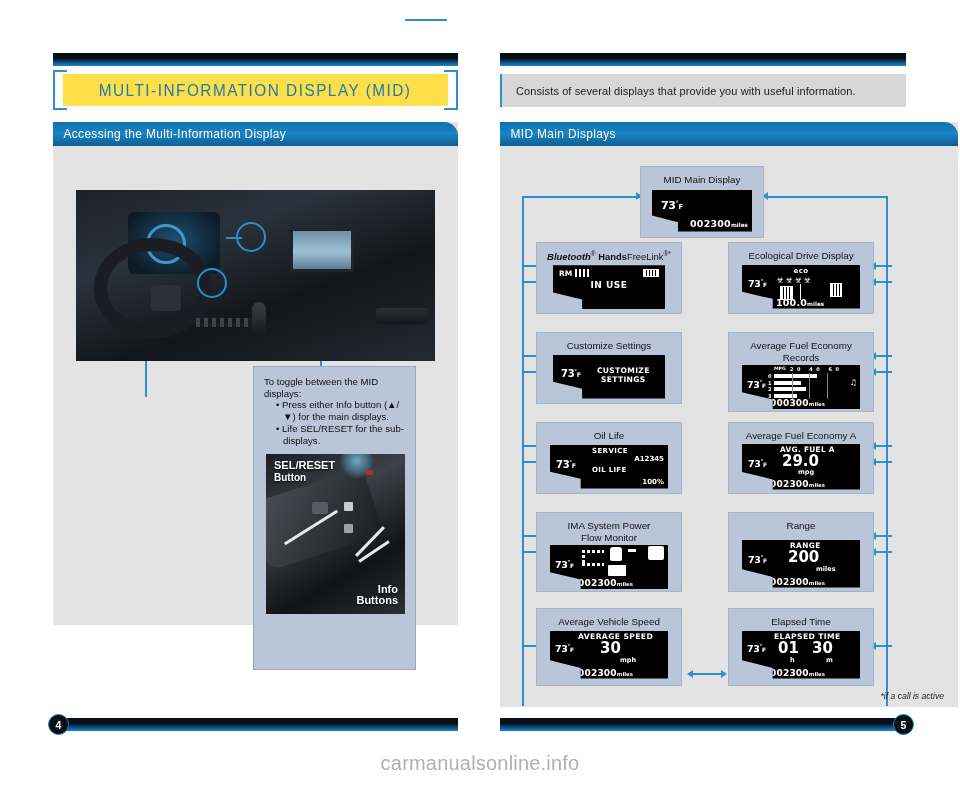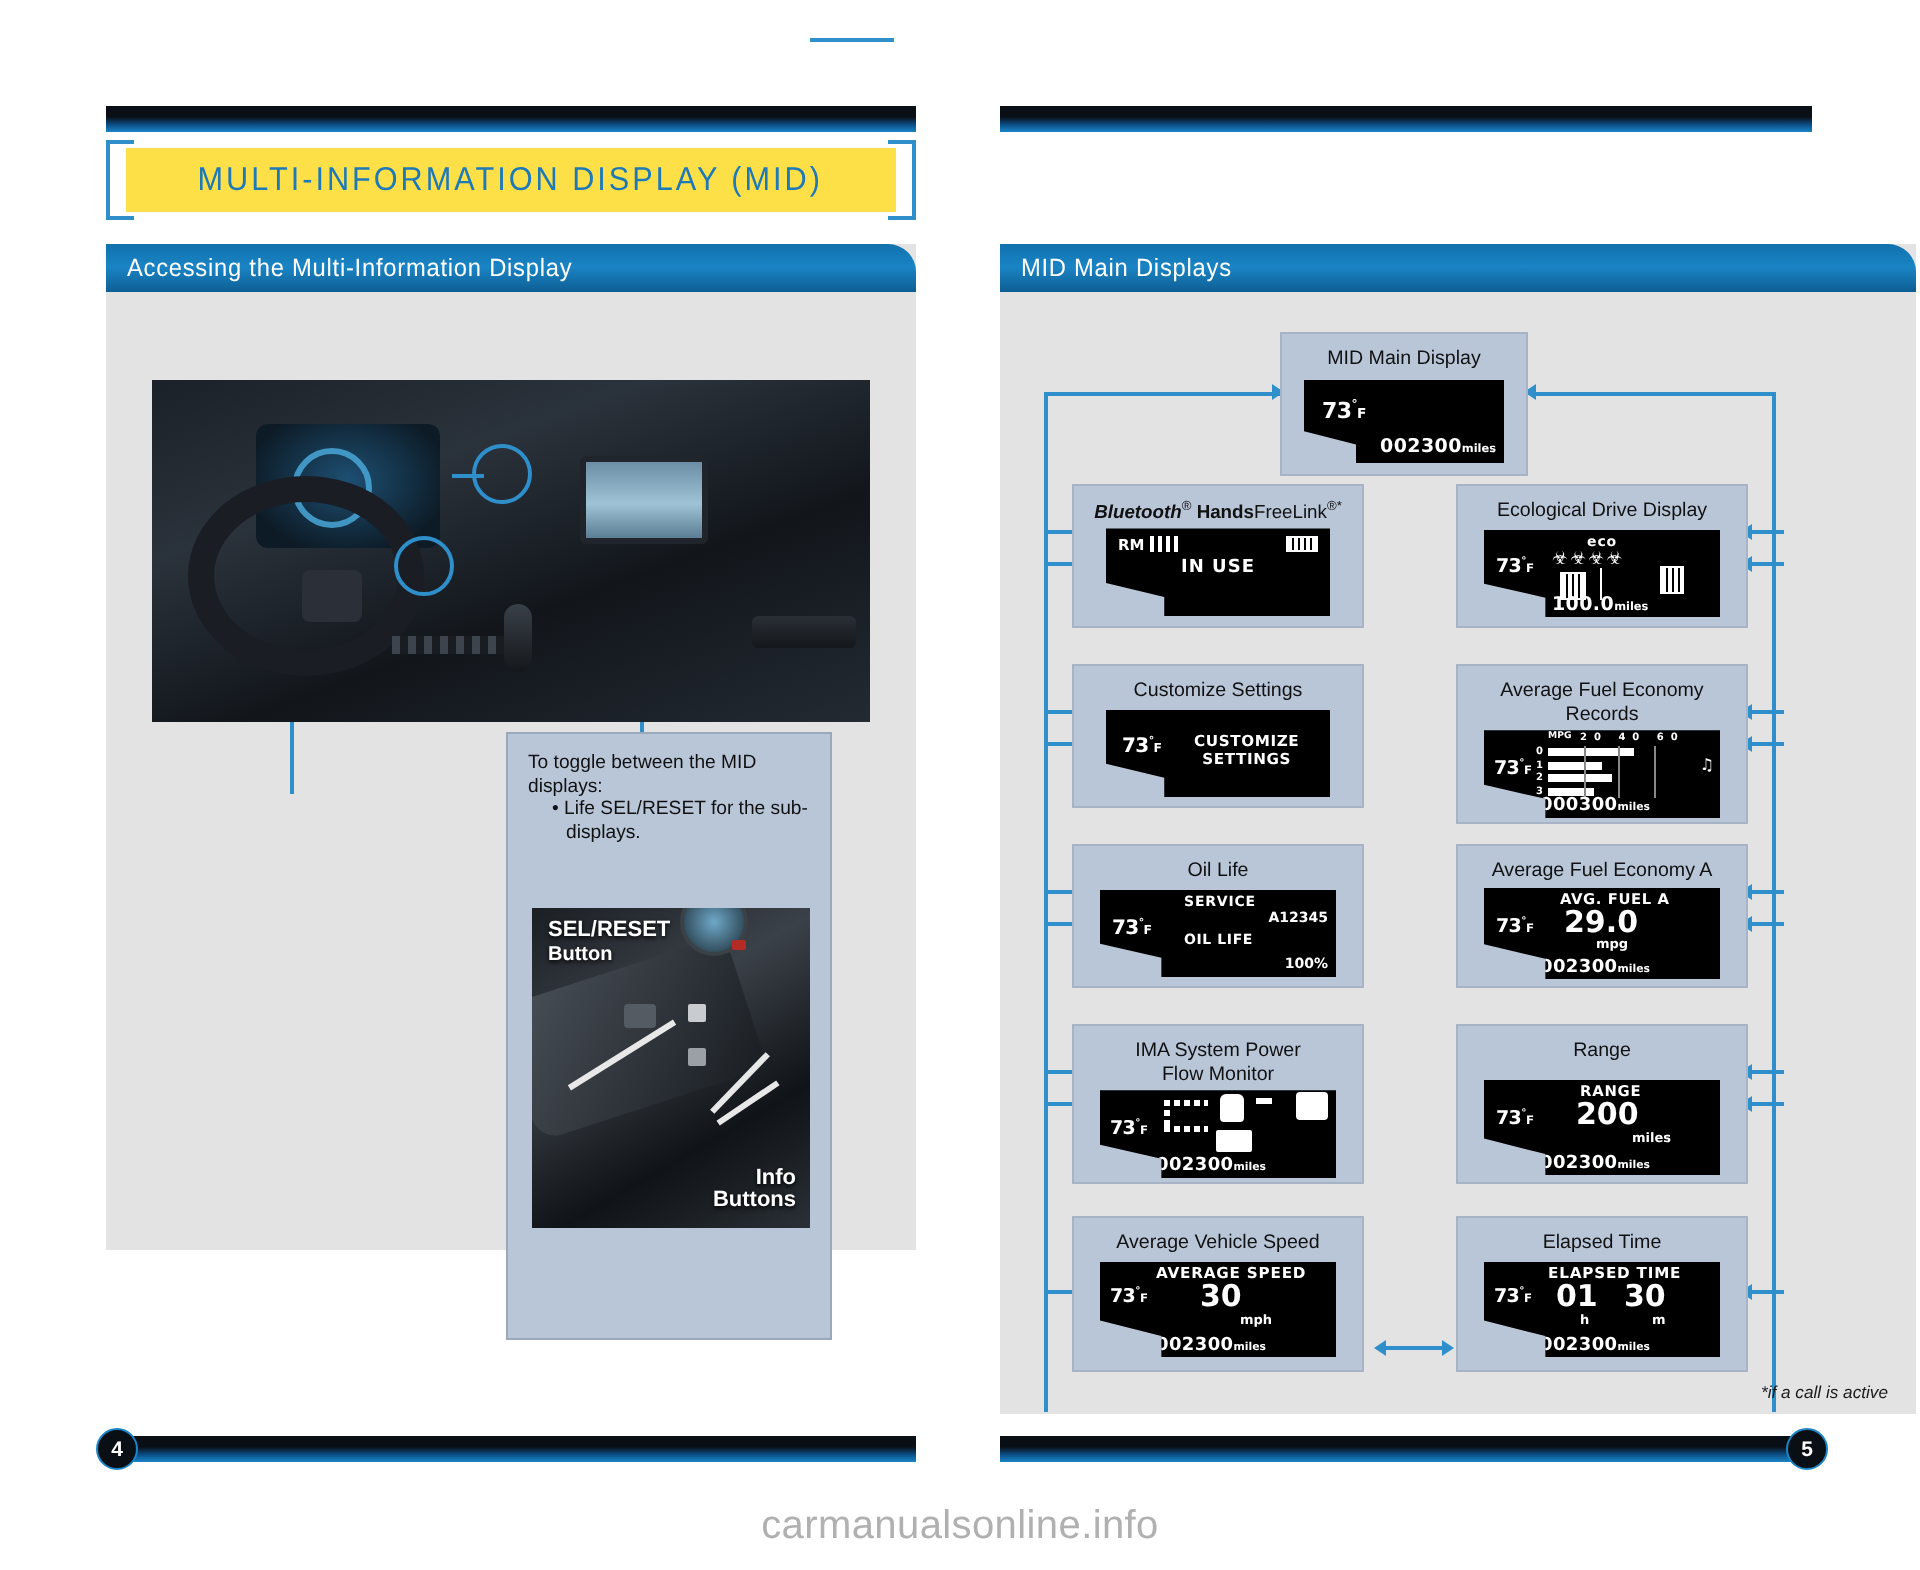--- a/index.html
+++ b/index.html
@@ -195,20 +195,23 @@
 
   <div class="title-wrap">
     <div class="brk l"></div>
     <div class="brk r"></div>
     <div class="title-box">
       <div class="title-text">MULTI-INFORMATION DISPLAY (MID)</div>
     </div>
   </div>
   <div class="brk-line"></div>
 
+  <div class="intro">
+    <span>Consists of several displays that provide you with useful information.</span>
+  </div>
 
   <div class="panel" id="left-panel">
     <div class="panel-head">
       <span>Accessing the Multi-Information Display</span>
     </div>
     <div class="panel-body">
 
       <div class="photo">
         <div class="dash-cluster">
           <div class="dash-ring"></div>
@@ -226,20 +229,21 @@
         <div class="callout-line" style="left:150px; top:47px; width:16px; height:2px;"></div>
       </div>
 
       <div class="callout-line" style="left:92px; top:215px; width:2px; height:36px;"></div>
       <div class="callout-line" style="left:267px; top:215px; width:2px; height:36px;"></div>
 
 
       <div class="callout" style="left:200px; top:220px; width:163px; height:304px;">
         <p>To toggle between the MID displays:</p>
         <ul>
+          <li>• <span>Press either Info button (▲/▼) for the main displays.</span></li>
           <li>• <span>Life SEL/RESET for the sub-displays.</span></li>
         </ul>
         <div class="sel-photo" style="left:12px; top:87px; width:139px; height:160px;">
           <div style="position:absolute;left:-10px;top:30px;width:120px;height:70px;background:linear-gradient(135deg,#4a5158,#1a1e23);transform:rotate(-18deg);border-radius:12px;"></div>
           <div style="position:absolute;left:74px;top:-10px;width:34px;height:34px;border-radius:50%;background:radial-gradient(circle,#6fa8c8,#1a2a33);border:2px solid #3a4248;"></div>
           <div style="position:absolute;left:100px;top:16px;width:7px;height:5px;background:#b32b24;border-radius:1px;"></div>
           <div style="position:absolute;left:78px;top:48px;width:9px;height:9px;background:#c8ccd0;border-radius:1px;"></div>
           <div style="position:absolute;left:78px;top:70px;width:9px;height:9px;background:#9aa0a6;border-radius:1px;"></div>
           <div style="position:absolute;left:46px;top:48px;width:16px;height:12px;background:#555b62;border-radius:2px;"></div>
           <div style="position:absolute;left:14px;top:72px;width:62px;height:3px;background:#e8e8e8;transform:rotate(-32deg);"></div>

